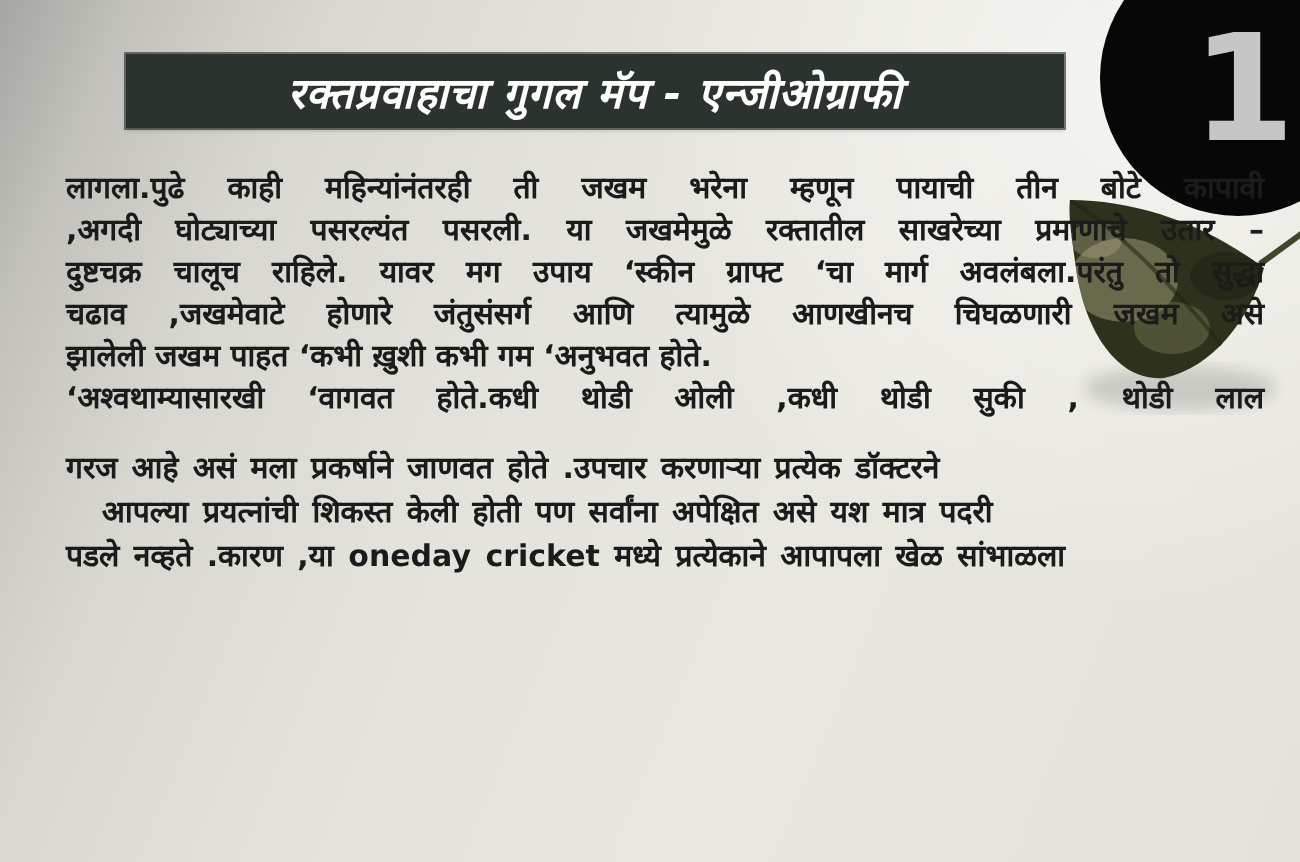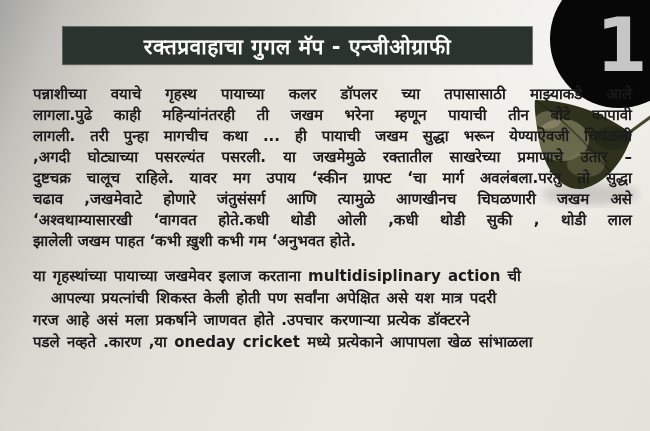--- a/index.html
+++ b/index.html
@@ -22,20 +22,21 @@
     background: #2b332f;
     box-shadow: 0 0 0 1px rgba(25,30,27,0.55), 0 1px 2px rgba(0,0,0,0.25);
     display: flex; align-items: center; justify-content: center;
   }
   .title-bar .title-text {
     color: #fdfdfb;
     font-size: 21px;
     font-weight: bold;
     letter-spacing: 0.5px;
     white-space: nowrap;
+    font-style: italic;
   }
   .number-badge {
     position: absolute; left: 550px; top: -30px;
     width: 138px; height: 138px;
     border-radius: 50%;
     background: #070707;
   }
   .number-badge .number {
     position: absolute; left: 46px; top: 38px;
     font-size: 74px; line-height: 1;
@@ -86,30 +87,27 @@
         <ellipse cx="68" cy="74" rx="19" ry="13" fill="#7b7a55" opacity="0.45"></ellipse>
         <ellipse cx="30" cy="30" rx="13" ry="9" fill="#aaa684" opacity="0.40"></ellipse>
         <ellipse cx="95" cy="48" rx="18" ry="12" fill="#1d2012" opacity="0.55"></ellipse>
         <path d="M17,10 C 45,28 70,55 95,85" stroke="#1c1f11" stroke-width="2" fill="none" opacity="0.5"></path>
       </g>
     </svg>
   </div>
 
   <div class="body-text">
     <div class="para para1">
-      <div class="line just">पन्नाशीच्या वयाचे गृहस्थ पायाच्या कलर डॉपलर च्या तपासासाठी माझ्याकडे आले</div>
       <div class="line just">लागला.पुढे काही महिन्यांनंतरही ती जखम भरेना म्हणून पायाची तीन बोटे कापावी</div>
-      <div class="line just">लागली. तरी पुन्हा मागचीच कथा ... ही पायाची जखम सुद्धा भरून येण्याऐवजी चिघळली</div>
       <div class="line just">,अगदी घोट्याच्या पसरल्यंत पसरली. या जखमेमुळे रक्तातील साखरेच्या प्रमाणाचे उतार –</div>
       <div class="line just">दुष्टचक्र चालूच राहिले. यावर मग उपाय ‘स्कीन ग्राफ्ट ‘चा मार्ग अवलंबला.परंतु तो सुद्धा</div>
       <div class="line just">चढाव ,जखमेवाटे होणारे जंतुसंसर्ग आणि त्यामुळे आणखीनच चिघळणारी जखम असे</div>
+      <div class="line">झालेली जखम पाहत ‘कभी ख़ुशी कभी गम ‘अनुभवत होते.</div>
       <div class="line just">‘अश्वथाम्यासारखी ‘वागवत होते.कधी थोडी ओली ,कधी थोडी सुकी , थोडी लाल</div>
-      <div class="line">झालेली जखम पाहत ‘कभी ख़ुशी कभी गम ‘अनुभवत होते.</div>
     </div>
     <div class="para para2">
-      <div class="line">या गृहस्थांच्या पायाच्या जखमेवर इलाज करताना  multidisiplinary action ची</div>
+      <div class="line">गरज आहे असं मला प्रकर्षाने जाणवत होते .उपचार करणाऱ्या प्रत्येक डॉक्टरने</div>
       <div class="line indent">आपल्या  प्रयत्नांची शिकस्त केली होती पण सर्वांना अपेक्षित असे यश मात्र पदरी</div>
-      <div class="line">गरज आहे असं मला प्रकर्षाने जाणवत होते .उपचार करणाऱ्या प्रत्येक डॉक्टरने</div>
       <div class="line">पडले नव्हते .कारण ,या oneday cricket मध्ये प्रत्येकाने आपापला खेळ सांभाळला</div>
     </div>
   </div>
 
 </div>
 
 </body></html>

